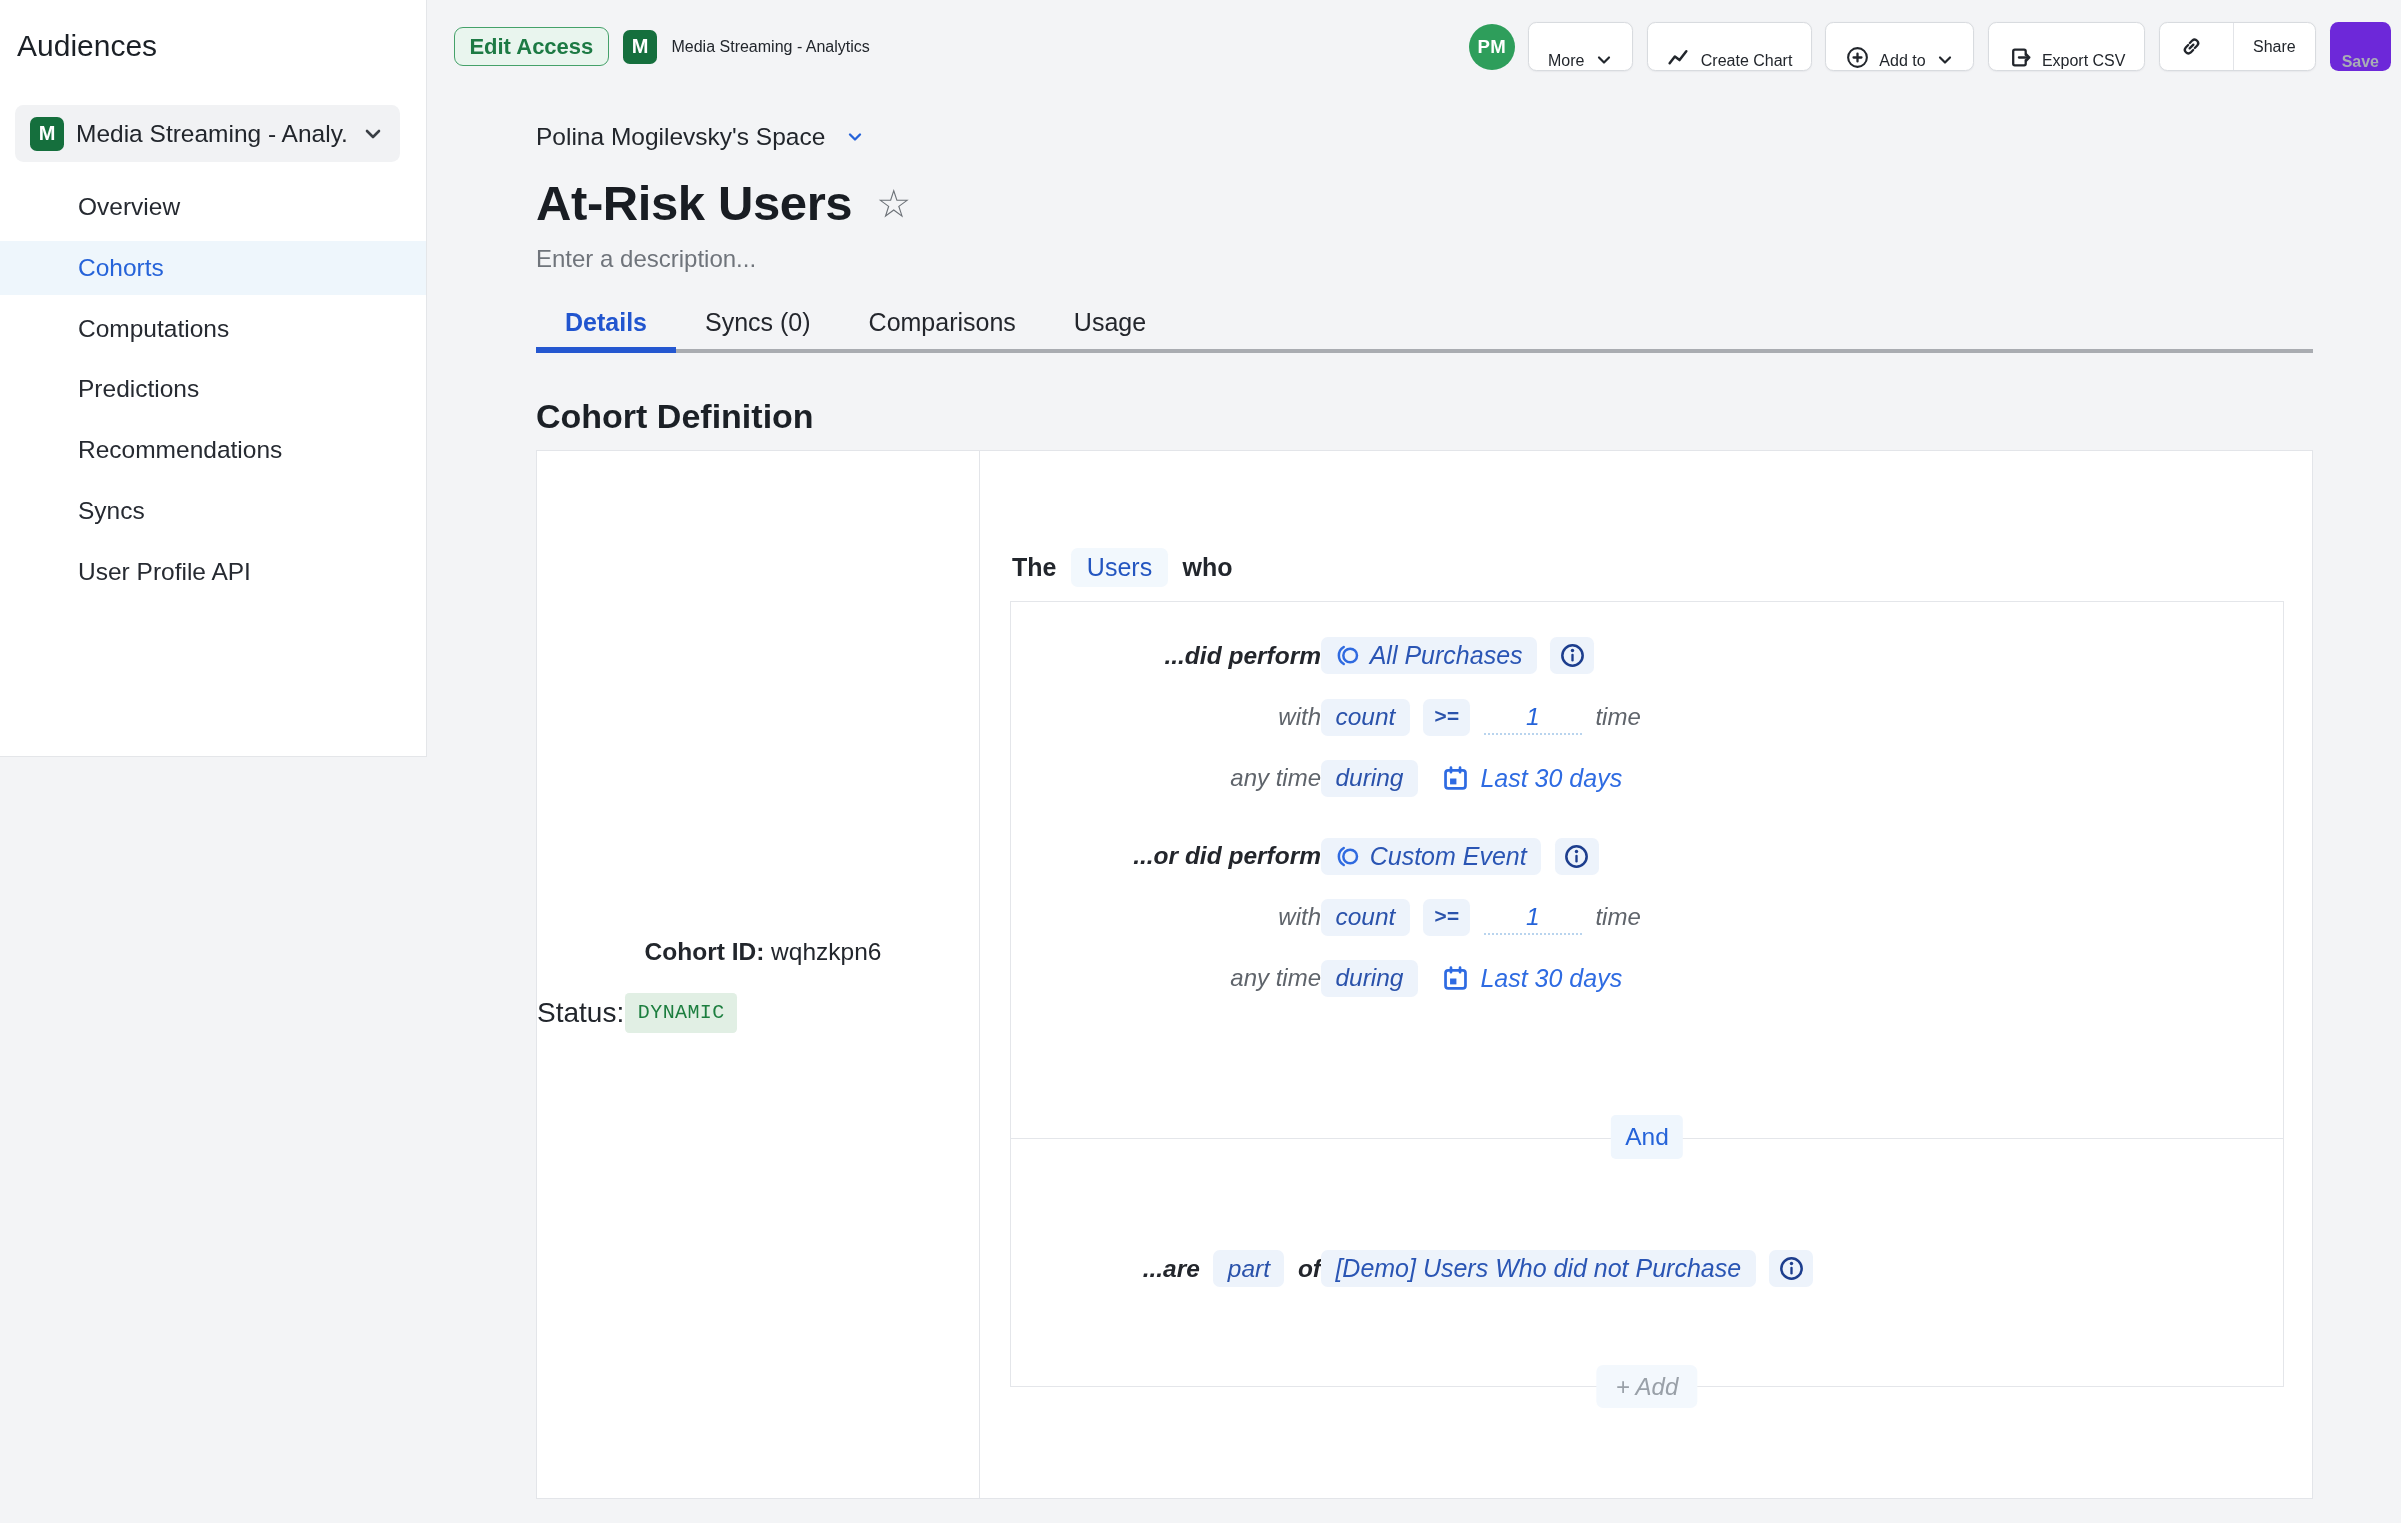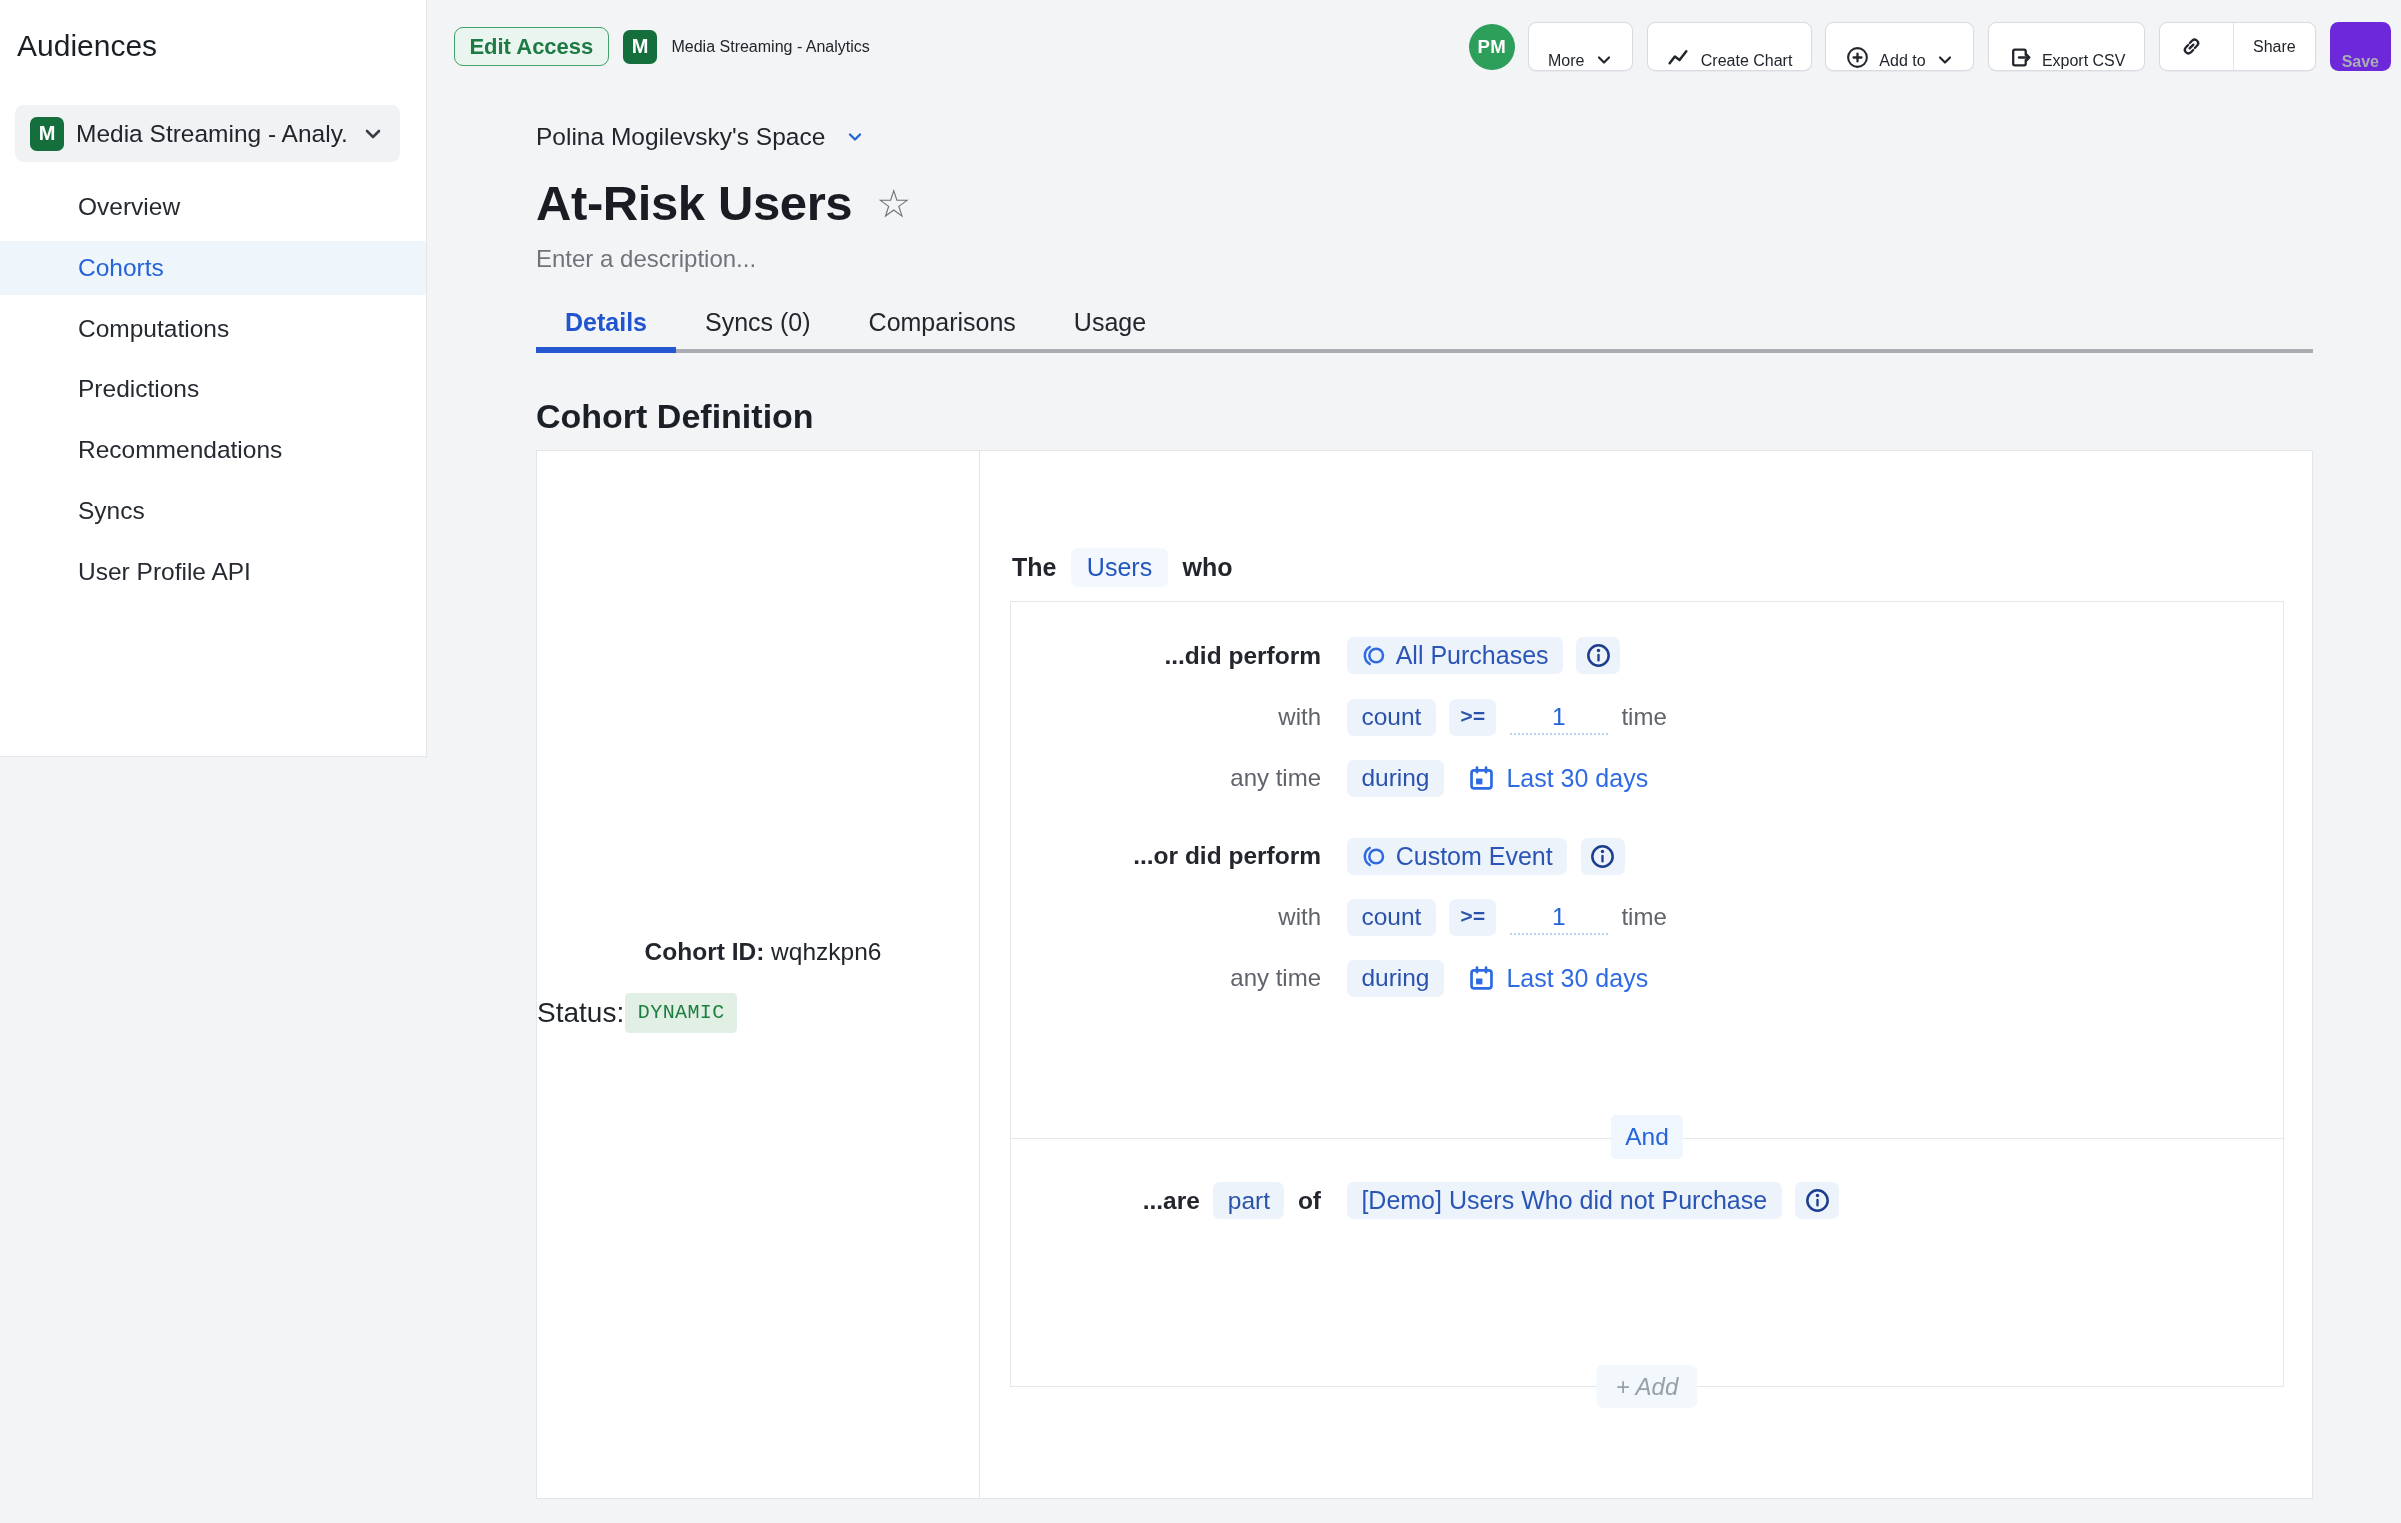--- a/index.html
+++ b/index.html
@@ -73,21 +73,21 @@
   .panel-right { flex:1; position:relative; }
 
   .subject-row { position:absolute; left:32px; top:97px; height:39px; display:flex; align-items:center;
     gap:14.4px; font-size:25px; font-weight:700; color:#22262c; }
   .subject-pill { height:39px; padding:0 16px; border-radius:6.8px; background:#f2f8fd; color:#2456c0;
     font-size:25px; font-weight:500; display:flex; align-items:center; cursor:pointer; }
 
   .cbox { position:absolute; left:30px; top:150px; width:1274px; height:786px; border:1.7px solid #e4e6ea; }
   .sec1 { height:536px; padding-top:35px; }
   .sec2 { position:relative; border-top:1.7px solid #e4e6ea; height:245px; }
-  .crow { display:grid; grid-template-columns:310px 1fr; column-gap:26px; height:37px; align-items:center; }
+  .crow { display:grid; grid-template-columns:310px 1fr; column-gap:0; height:37px; align-items:center;font-style:italic; }
   .mb29{margin-bottom:24.5px;} .mb28{margin-bottom:24px;} .mb48{margin-bottom:41px;}
   .cell-l { display:flex; justify-content:flex-end; align-items:center; gap:13.5px; }
   .cell-r { display:flex; align-items:center; gap:13.5px; }
   .lbl-bold { font-size:24.5px; font-weight:700; color:#23262c; white-space:nowrap; }
   .lbl-gray { font-size:24px; color:#5f646b; white-space:nowrap; }
 
   .pill { height:37px; padding:0 14.4px; border-radius:6.8px; background:#edf3fb; color:#2a52ab;
     font-size:24.5px; font-weight:500; display:inline-flex; align-items:center; justify-content:center;
     cursor:pointer; white-space:nowrap; }
   .event-pill { gap:9.3px; font-size:25px; color:#2a55b4; }
@@ -97,21 +97,21 @@
     font-size:24.5px; border-bottom:2.5px dotted #b9d4ee; cursor:text; }
   .range-link { display:flex; align-items:center; gap:10px; color:#2e6be2; font-size:25px;
     font-weight:500; margin-left:10px; cursor:pointer; white-space:nowrap; }
 
   .and-chip { position:absolute; top:-24px; left:50%; transform:translateX(-50%); height:44px;
     padding:0 14.4px; background:#eff6fd; border-radius:5px; color:#2563d9; font-size:24.5px;
     display:flex; align-items:center; cursor:pointer; }
   .add-chip { position:absolute; bottom:-22px; left:50%; transform:translateX(-50%); height:43px;
     padding:0 19.4px; background:#f3f8fd; border-radius:6.8px; color:#99a0a8; font-size:24px;
     font-style:italic; display:flex; align-items:center; cursor:pointer; }
-  .mem-row { margin-top:43px; }
+  .mem-row { margin-top:111px; }
 </style>
 </head>
 <body>
 
 <div id="sidebar">
   <div class="sb-title">Audiences</div>
   <div class="ws-pill">
     <span class="ws-badge">M</span>
     <span class="ws-name">Media Streaming - Analy...</span>
     <span class="ws-chev">

